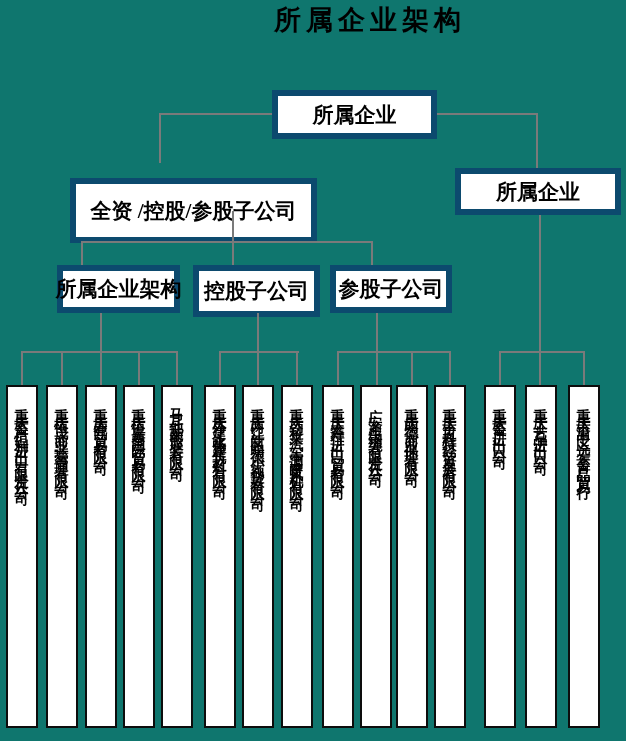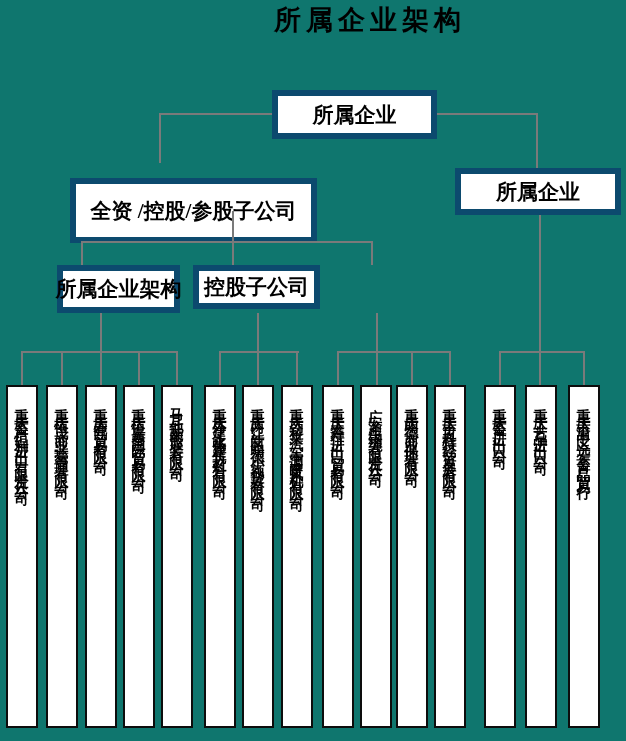--- a/index.html
+++ b/index.html
@@ -35,21 +35,22 @@
 <div class="canvas">
 
   <h1 class="title">所属企业架构</h1>
 
   <div class="node" style="left:272px;top:90px;width:165px;height:49px;">所属企业</div>
 
   <div class="node" style="left:70px;top:178px;width:247px;height:65px;">全资 /控股/参股子公司</div>
   <div class="node" style="left:455px;top:168px;width:166px;height:47px;">所属企业</div>
 
   <div class="node" style="left:57px;top:265px;width:123px;height:48px;">所属企业架构</div>
-  <div class="node" style="left:193px;top:265px;width:127px;height:44px;">控股子公司</div>
+  <div class="node" style="left:193px;top:265px;width:127px;height:52px;">控股子公司</div>
+  <div class="node" style="left:330px;top:265px;width:122px;height:48px;">参股子公司</div>
 
   <div class="leaf" style="left:6px;">重庆畜产恒利进出口有限责任公司</div>
   <div class="leaf" style="left:46px;">重庆恒茂商业运营管理有限公司</div>
   <div class="leaf" style="left:85px;">重庆宥熙贸易有限公司</div>
   <div class="leaf" style="left:123px;">重庆恒嘉泰国际贸易有限公司</div>
   <div class="leaf" style="left:161px;">马耳他莱熙服装有限公司</div>
 
   <div class="leaf" style="left:204px;">重庆外建永畅建筑材料有限公司</div>
   <div class="leaf" style="left:242px;">重庆两江新区明德小额贷款有限公司</div>
   <div class="leaf" style="left:281px;">重庆劲科来汽车空调暖风机有限公司</div>

